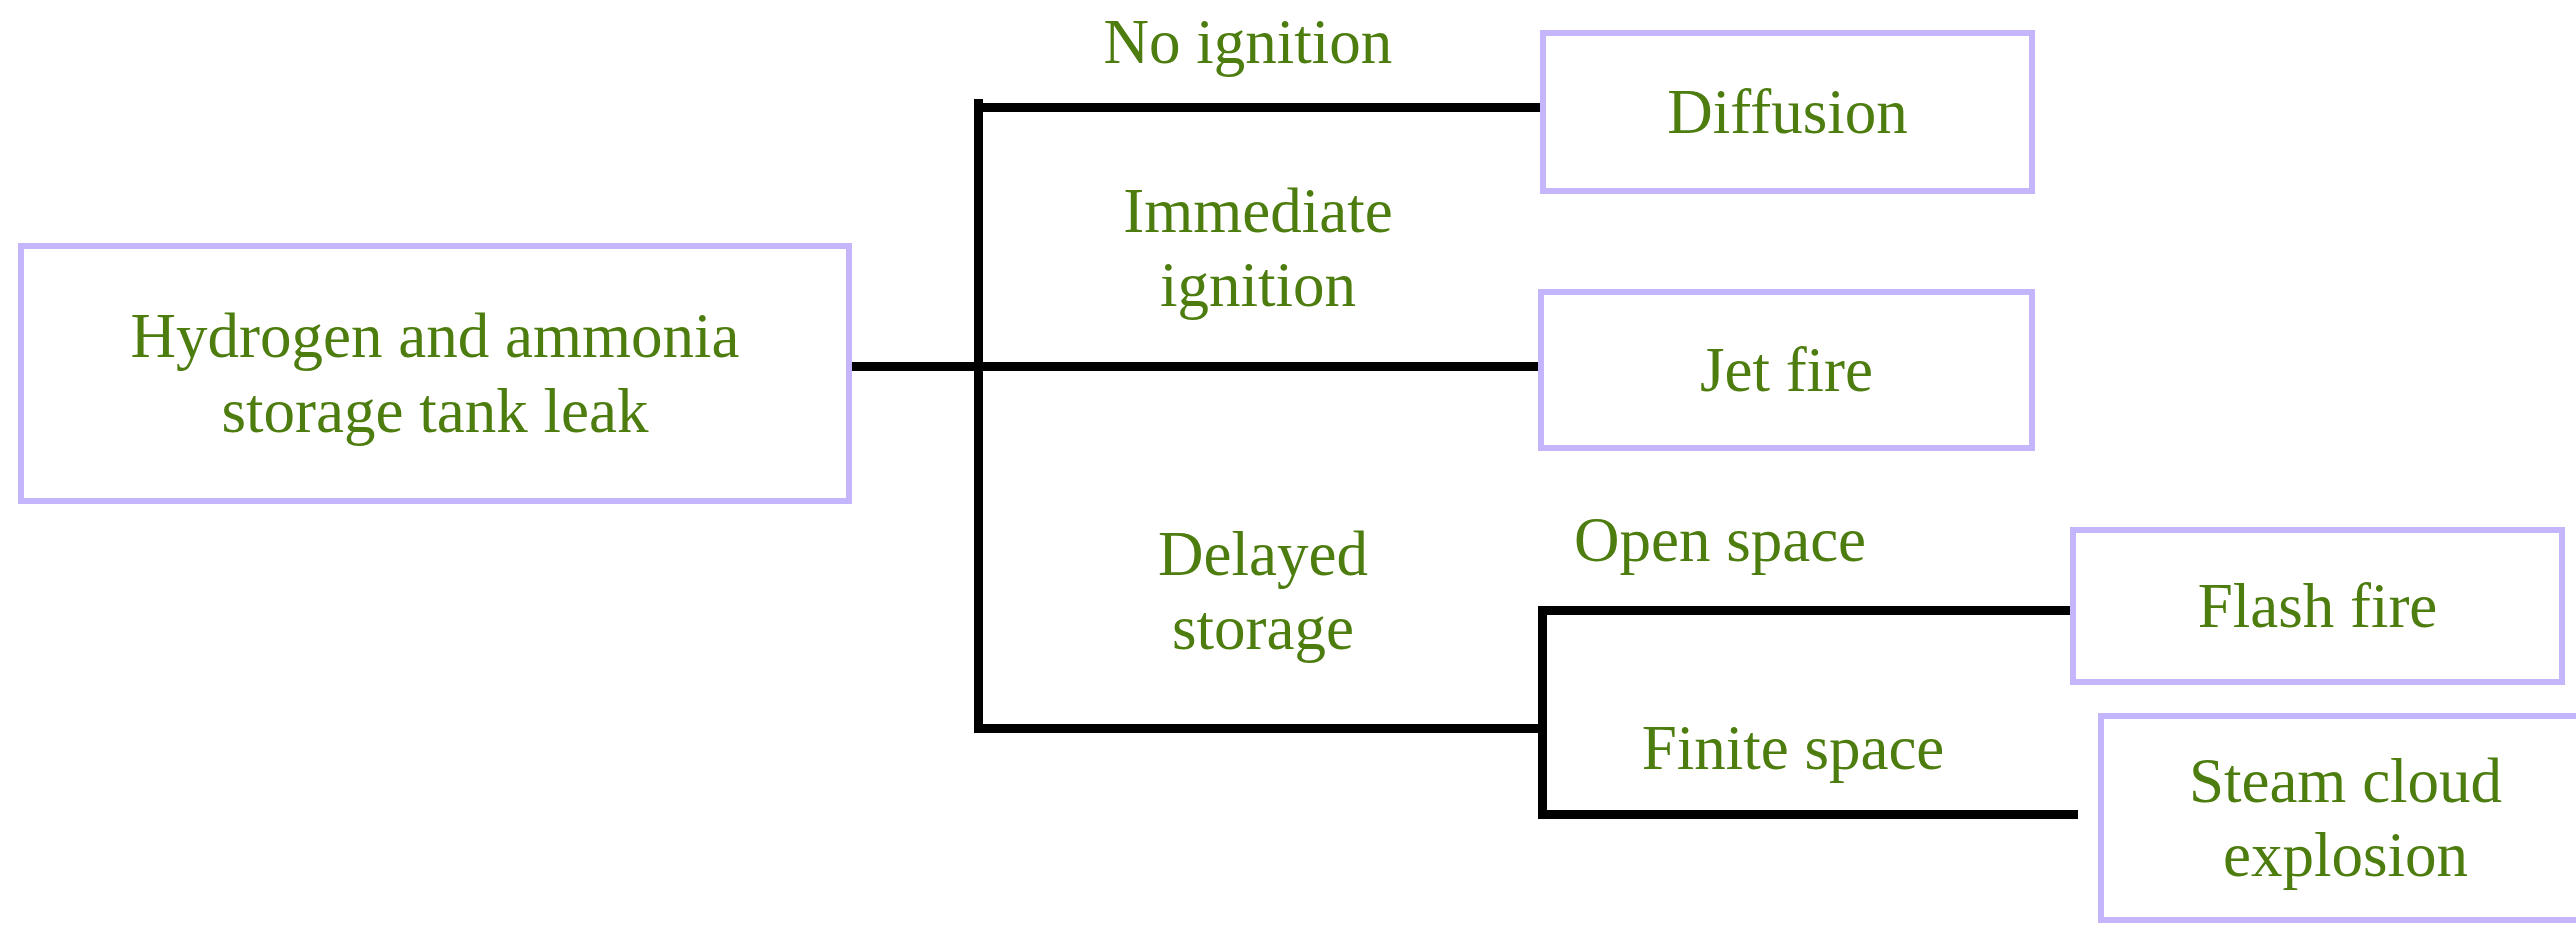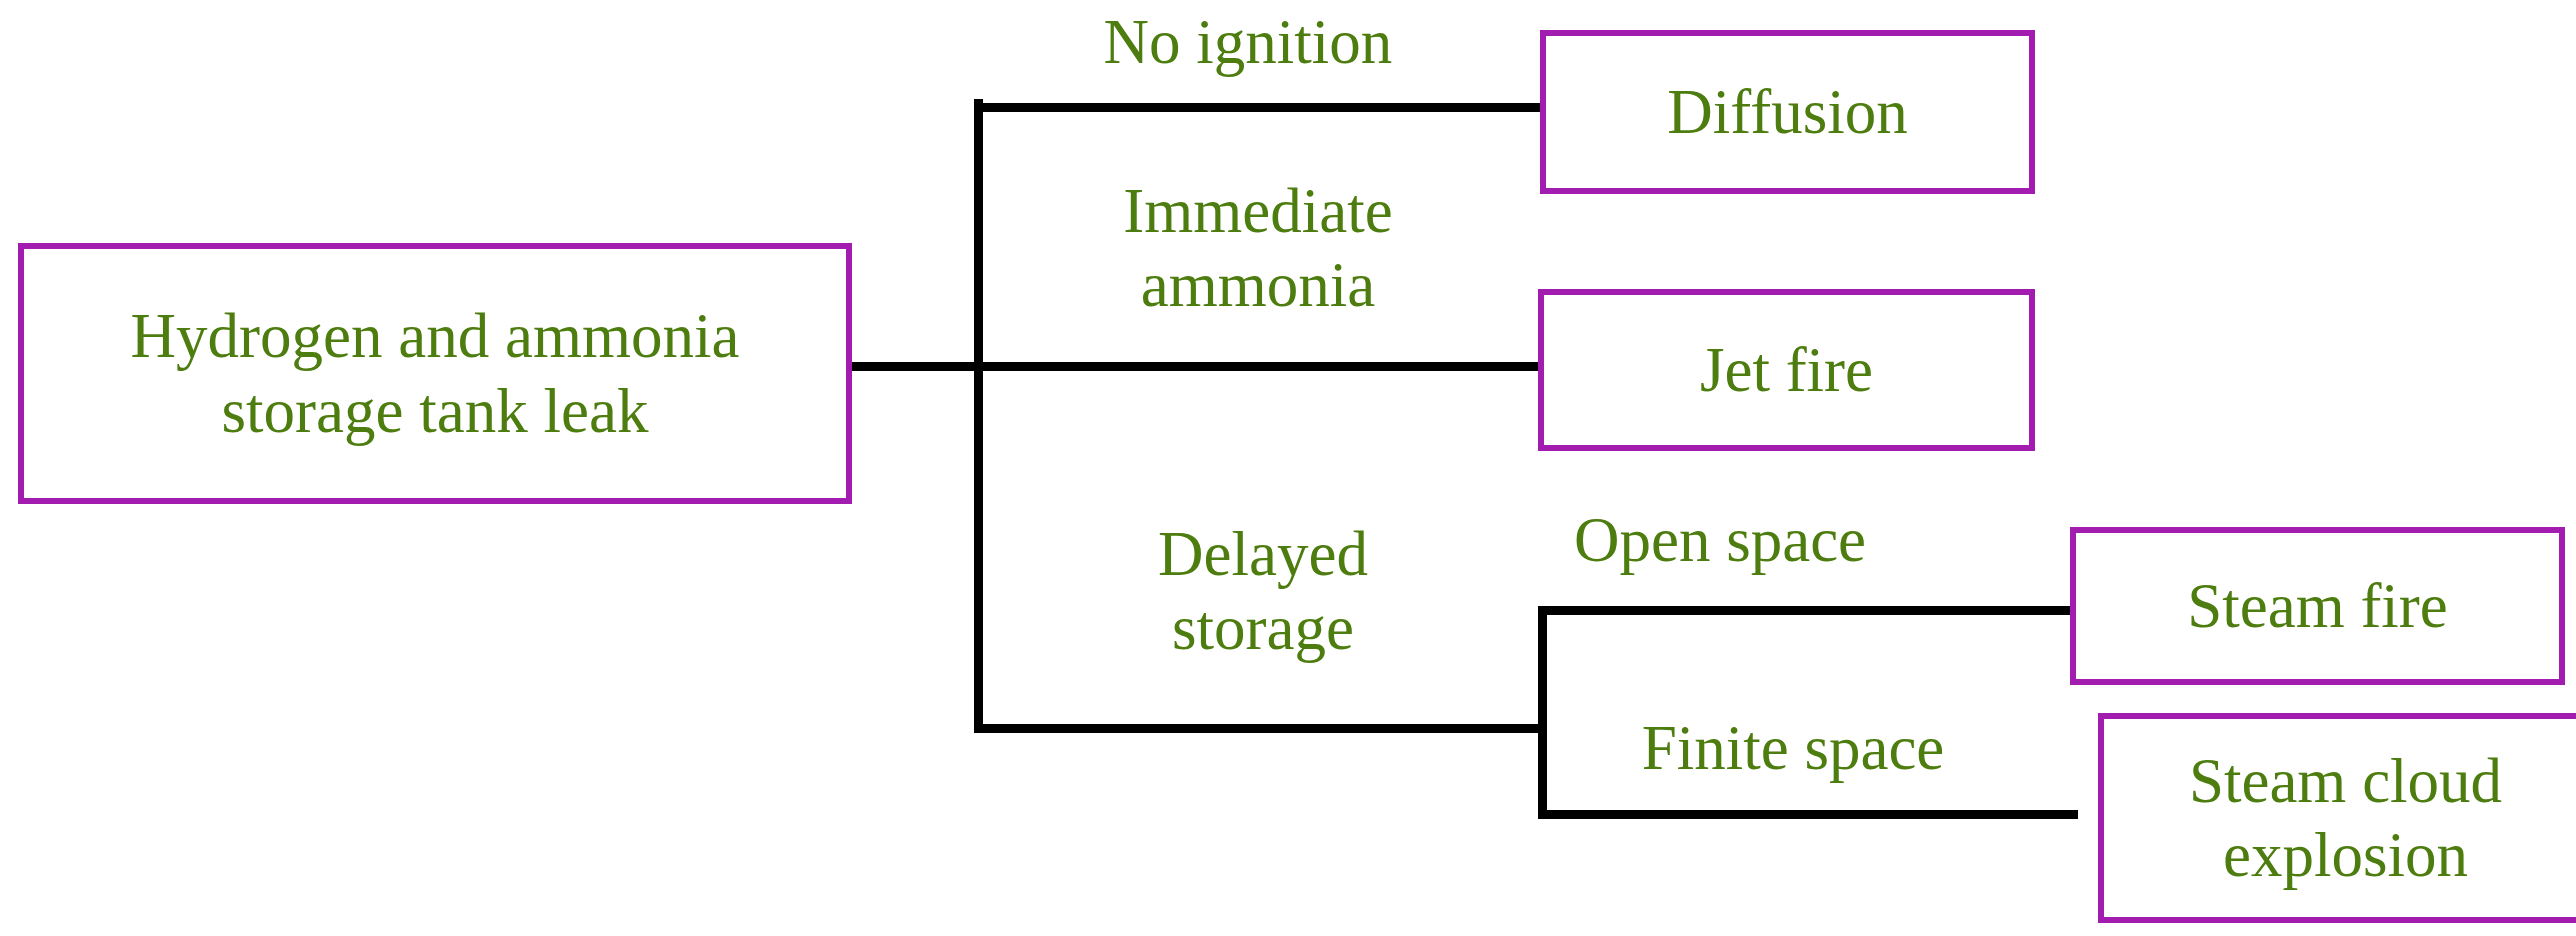--- a/index.html
+++ b/index.html
@@ -15,21 +15,21 @@
     background: #ffffff;
     font-family: "Liberation Serif", "DejaVu Serif", serif;
     color: #4d7c0f;
     overflow: hidden;
   }
 
   
   .node-box {
     position: absolute;
     box-sizing: border-box;
-    border: 6px solid #a21caf;
+    border: 6px solid #c4b5fd;
     background: #ffffff;
     display: flex;
     align-items: center;
     justify-content: center;
     text-align: center;
     z-index: 3;
   }
   .node-label {
     font-size: 63px;
     line-height: 1.18;
@@ -95,21 +95,21 @@
   <div class="line-h" id="line-no-ignition"></div>
   <div class="line-h" id="line-immediate"></div>
   <div class="line-h" id="line-delayed"></div>
   <div class="line-v" id="trunk-secondary"></div>
   <div class="line-h" id="line-open-space"></div>
   <div class="line-h" id="line-finite-space"></div>
 
   <div class="edge-label" id="label-no-ignition">No ignition</div>
 
   <div class="edge-label" id="label-immediate">Immediate
-ammonia</div>
+ignition</div>
 
   <div class="edge-label" id="label-delayed">Delayed
 storage</div>
 
   <div class="edge-label" id="label-open-space">Open space</div>
 
   <div class="edge-label" id="label-finite-space">Finite space</div>
 
   <div class="node-box" id="box-source">
     <span class="node-label">Hydrogen and ammonia
@@ -118,21 +118,21 @@
 
   <div class="node-box" id="box-diffusion">
     <span class="node-label">Diffusion</span>
   </div>
 
   <div class="node-box" id="box-jetfire">
     <span class="node-label">Jet fire</span>
   </div>
 
   <div class="node-box" id="box-flashfire">
-    <span class="node-label">Steam fire</span>
+    <span class="node-label">Flash fire</span>
   </div>
 
   <div class="node-box" id="box-steamcloud">
     <span class="node-label">Steam cloud
 explosion</span>
   </div>
 
 </div>
 
 

